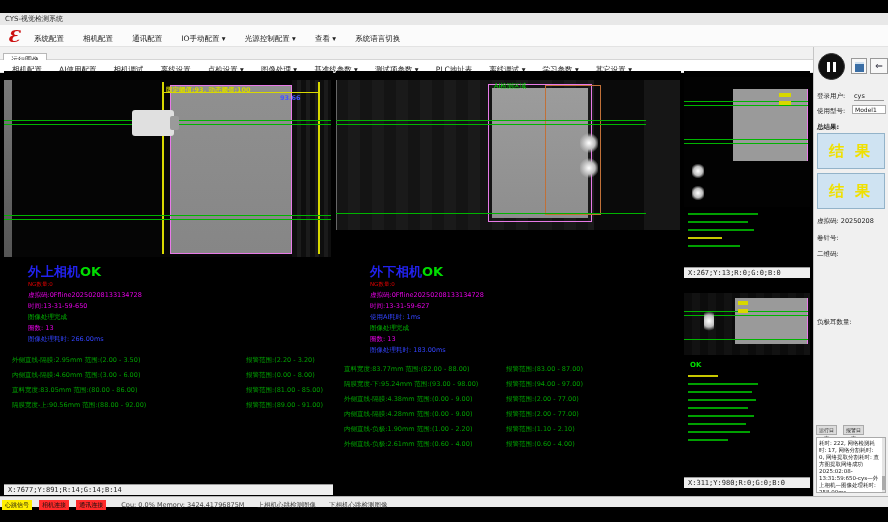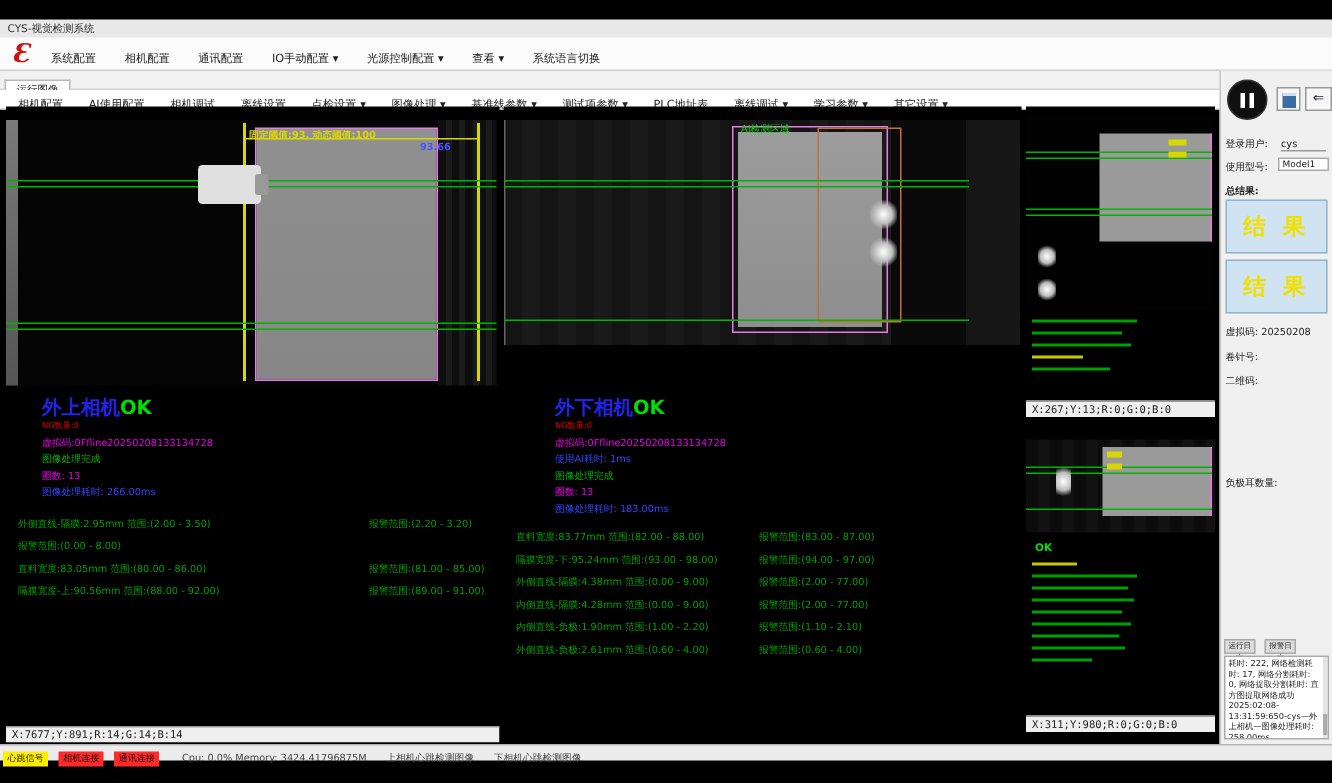--- a/index.html
+++ b/index.html
@@ -111,29 +111,31 @@
     </div>
     <div class="abs" style="left:162px;top:6px;font-size:6.5px;color:#d8d800;white-space:nowrap;">固定阈值:93, 动态阈值:100</div>
     <div class="abs" style="left:276px;top:14px;font-size:6.5px;color:#4455ff;">93.66</div>
   </div>
   <div class="abs" style="left:8px;top:190px;width:315px;">
     <div style="margin-left:16px;">
       <span class="log-title">外上相机</span><span class="log-ok">OK</span>
     </div>
     <div class="log-ng" style="margin-left:16px;">NG数量:0</div>
     <div class="log-line c-mag" style="margin-left:16px;margin-top:3px;">虚拟码:0Ffline20250208133134728</div>
+    <div class="log-line c-mag" style="margin-left:16px;">时间:13-31-59-650</div>
     <div class="log-line c-grn" style="margin-left:16px;">图像处理完成</div>
     <div class="log-line c-mag" style="margin-left:16px;">圈数: 13</div>
     <div class="log-line c-blu" style="margin-left:16px;">图像处理耗时: 266.00ms</div>
     <div style="margin-top:8px;">
       <div class="mrow">
           <span style="width:234px;">外侧直线-隔膜:2.95mm 范围:(2.00 - 3.50)</span>
           <span>报警范围:(2.20 - 3.20)</span>
         </div>
       <div class="mrow">
+          <span style="width:234px;">内侧直线-隔膜:4.60mm 范围:(3.00 - 6.00)</span>
           <span>报警范围:(0.00 - 8.00)</span>
         </div>
       <div class="mrow">
           <span style="width:234px;">直料宽度:83.05mm 范围:(80.00 - 86.00)</span>
           <span>报警范围:(81.00 - 85.00)</span>
         </div>
       <div class="mrow">
           <span style="width:234px;">隔膜宽度-上:90.56mm 范围:(88.00 - 92.00)</span>
           <span>报警范围:(89.00 - 91.00)</span>
         </div>
@@ -156,20 +158,21 @@
     <div class="gline" style="left:0;top:44px;width:310px;"></div>
     <div class="gline" style="left:0;top:133px;width:310px;"></div>
     <div class="abs" style="left:158px;top:2px;font-size:6.5px;color:#00dd00;">AI检测区域</div>
   </div>
   <div class="abs" style="left:8px;top:190px;width:330px;">
     <div style="margin-left:26px;">
       <span class="log-title">外下相机</span><span class="log-ok">OK</span>
     </div>
     <div class="log-ng" style="margin-left:26px;">NG数量:0</div>
     <div class="log-line c-mag" style="margin-left:26px;margin-top:3px;">虚拟码:0Ffline20250208133134728</div>
+    <div class="log-line c-mag" style="margin-left:26px;">时间:13-31-59-627</div>
     <div class="log-line c-blu" style="margin-left:26px;">使用AI耗时: 1ms</div>
     <div class="log-line c-grn" style="margin-left:26px;">图像处理完成</div>
     <div class="log-line c-mag" style="margin-left:26px;">圈数: 13</div>
     <div class="log-line c-blu" style="margin-left:26px;">图像处理耗时: 183.00ms</div>
     <div style="margin-top:6px;">
       <div class="mrow">
           <span style="width:162px;">直料宽度:83.77mm 范围:(82.00 - 88.00)</span>
           <span>报警范围:(83.00 - 87.00)</span>
         </div>
       <div class="mrow">

